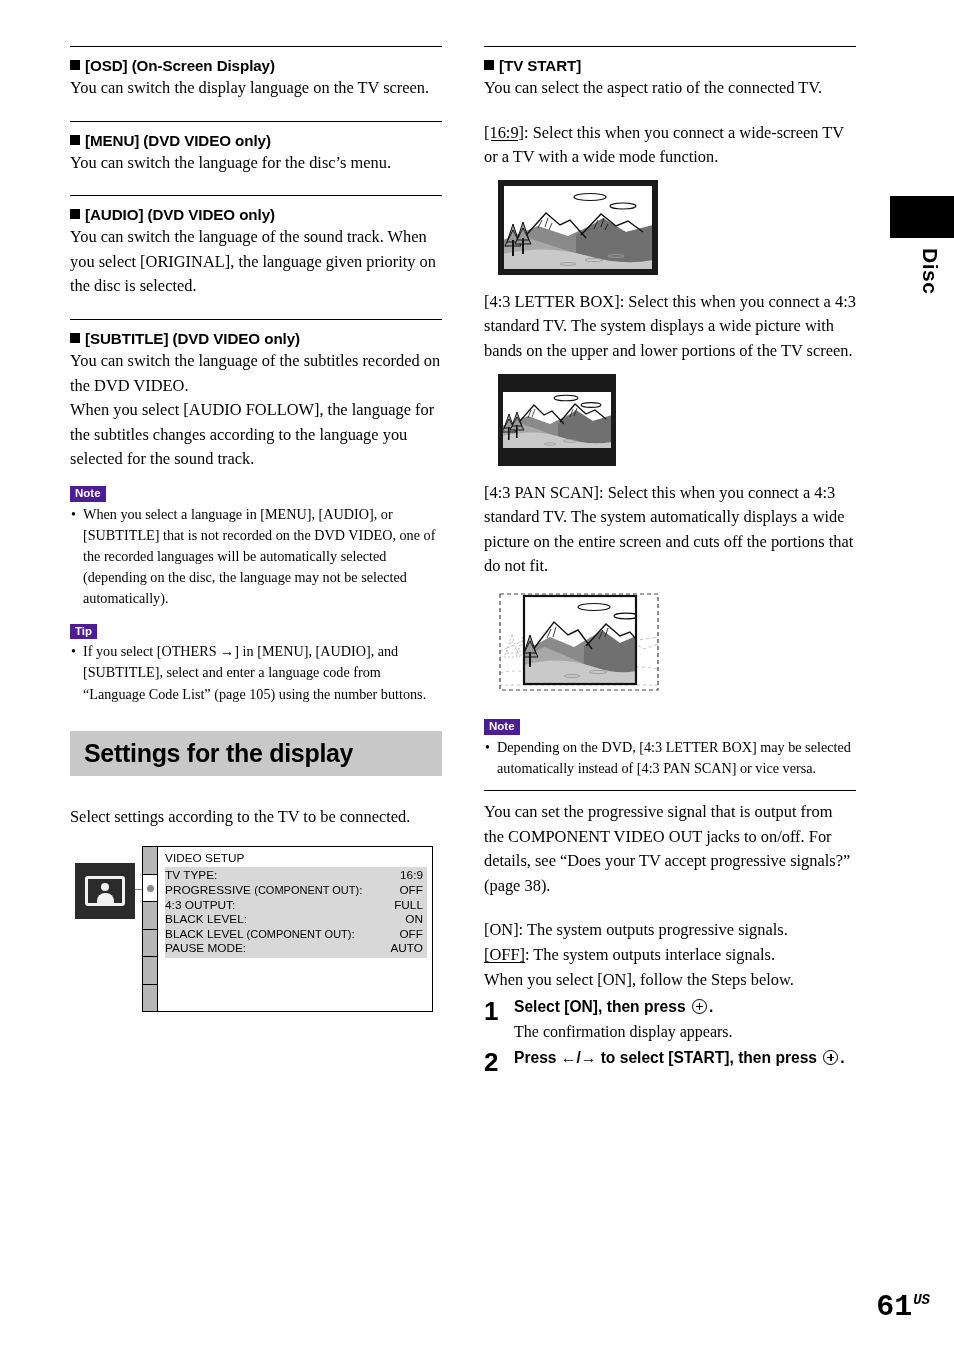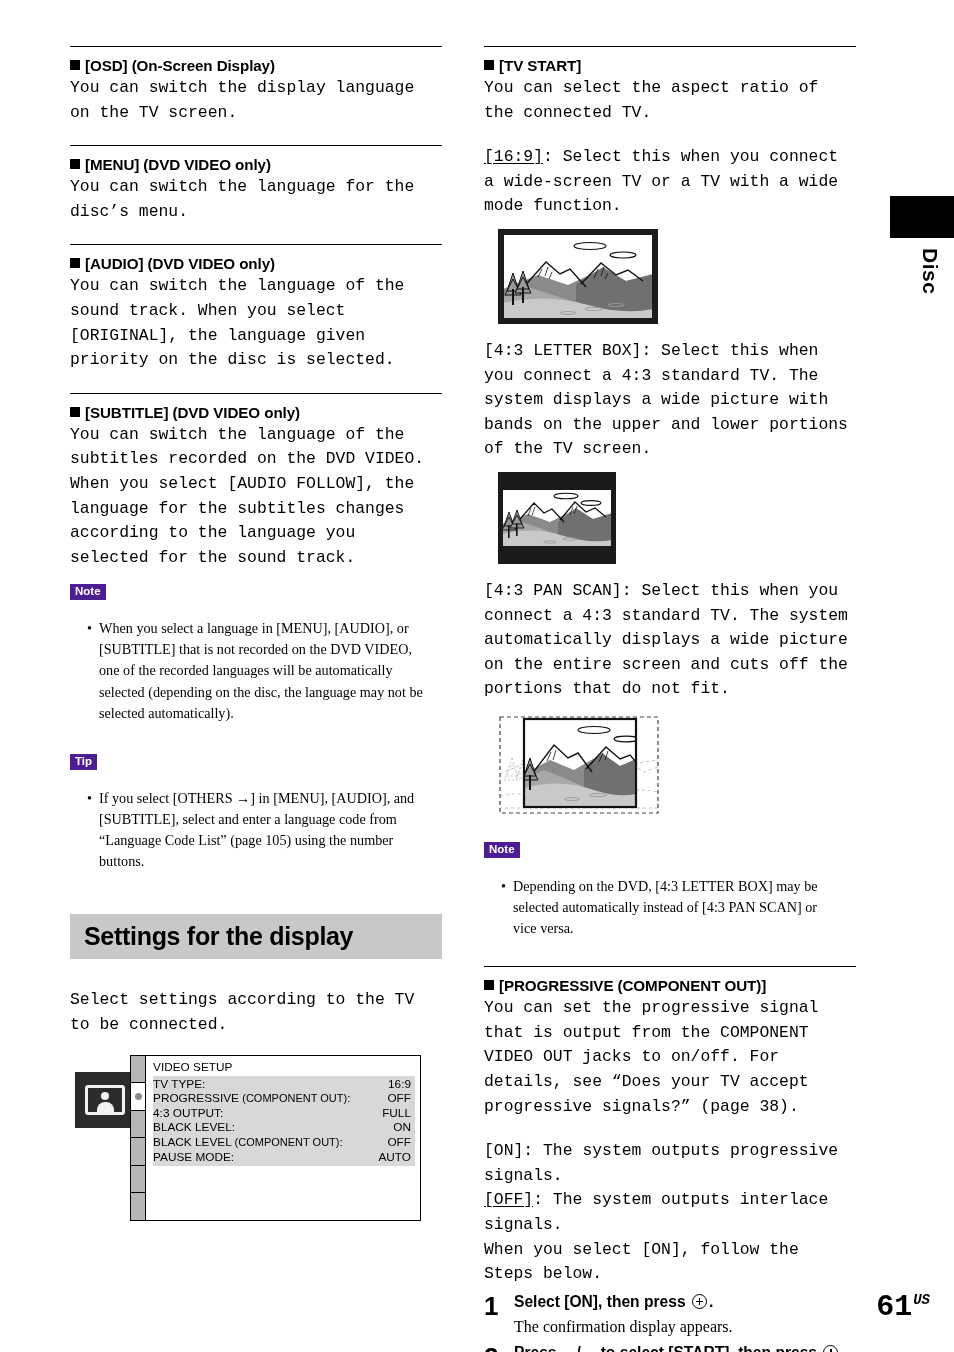--- a/index.html
+++ b/index.html
@@ -27,40 +27,40 @@
     font-size:15.2px; font-weight:bold;
     margin:0 0 1px 0; line-height:1.25;
     letter-spacing:-0.1px;
   }
   h3.sec .blk {
     display:inline-block; width:10px; height:10px;
     background:#000; margin-right:5px; vertical-align:1px;
   }
   p.body {
     font-size:16.4px; line-height:24.6px;
-    margin:0 0 0 0; text-align:left;font-family:Liberation Mono, monospace;
+    margin:0 0 0 0; text-align:left;
   }
   p.body + p.body { margin-top:0; }
   .gap-s { height:11px; }
   .gap-m { height:20px; }
   .gap-l { height:26px; }
 
   u.dflt { text-decoration:underline; text-underline-offset:2px; }
 
   
   .tagbox {
     display:inline-block;
     background:#4c1d95; color:#fff;
     font-family:"Liberation Sans", sans-serif;
     font-size:11.5px; font-weight:bold;
     padding:1px 5px 2px 5px;
     line-height:1.1;
     margin-bottom:2px;
   }
-  ul.bullets { margin:16px; padding:0; list-style:none; }
+  ul.bullets { margin:0; padding:0; list-style:none; }
   ul.bullets li {
     font-size:14.2px; line-height:21.2px;
     padding-left:13px; position:relative;
     text-indent:0;
   }
   ul.bullets li::before {
     content:"\2022"; position:absolute; left:1px; top:0;
   }
 
   
@@ -103,21 +103,21 @@
   }
   .osd-icon .person-body {
     width:17px; height:10px; background:#f2f2f2;
     border-radius:8px 8px 0 0; margin-bottom:0px;
   }
   .osd-lead {
     position:absolute; left:65px; top:48px;
     width:27px; height:0; border-top:1.6px solid #8a8a8a;
   }
   .osd-panel {
-    position:absolute; left:60px; top:5px;
+    position:absolute; left:72px; top:5px;
     width:291px; height:166px;
     border:1.4px solid #000; background:#fff;
     display:flex;
   }
   .osd-side {
     width:29px; border-right:1.4px solid #000;
     display:flex; flex-direction:column;
   }
   .osd-cell {
     flex:1 1 0; background:#b6b6b6;
@@ -441,23 +441,20 @@
 
     <div class="gap-s"></div>
     <div class="tagbox">Note</div>
     <ul class="bullets">
       <li>Depending on the DVD, [4:3 LETTER BOX] may be selected automatically instead of [4:3 PAN SCAN] or vice versa.</li>
     </ul>
 
     <div class="gap-s"></div>
     <div class="rule"></div>
 
-    <h3 class="sec">
-      <span class="blk"></span><span>[PROGRESSIVE (COMPONENT OUT)]</span>
-    </h3>
     <p class="body">You can set the progressive signal that is output from the COMPONENT VIDEO OUT jacks to on/off. For details, see “Does your TV accept progressive signals?” (page 38).</p>
 
     <div class="gap-m"></div>
     <p class="body"><span>[ON]</span><span>: The system outputs progressive signals.</span></p>
     <p class="body"><u class="dflt">[OFF]</u><span>: The system outputs interlace signals.</span></p>
     <p class="body">When you select [ON], follow the Steps below.</p>
 
     <div class="step">
       <div class="num">1</div>
       <div class="txt">

